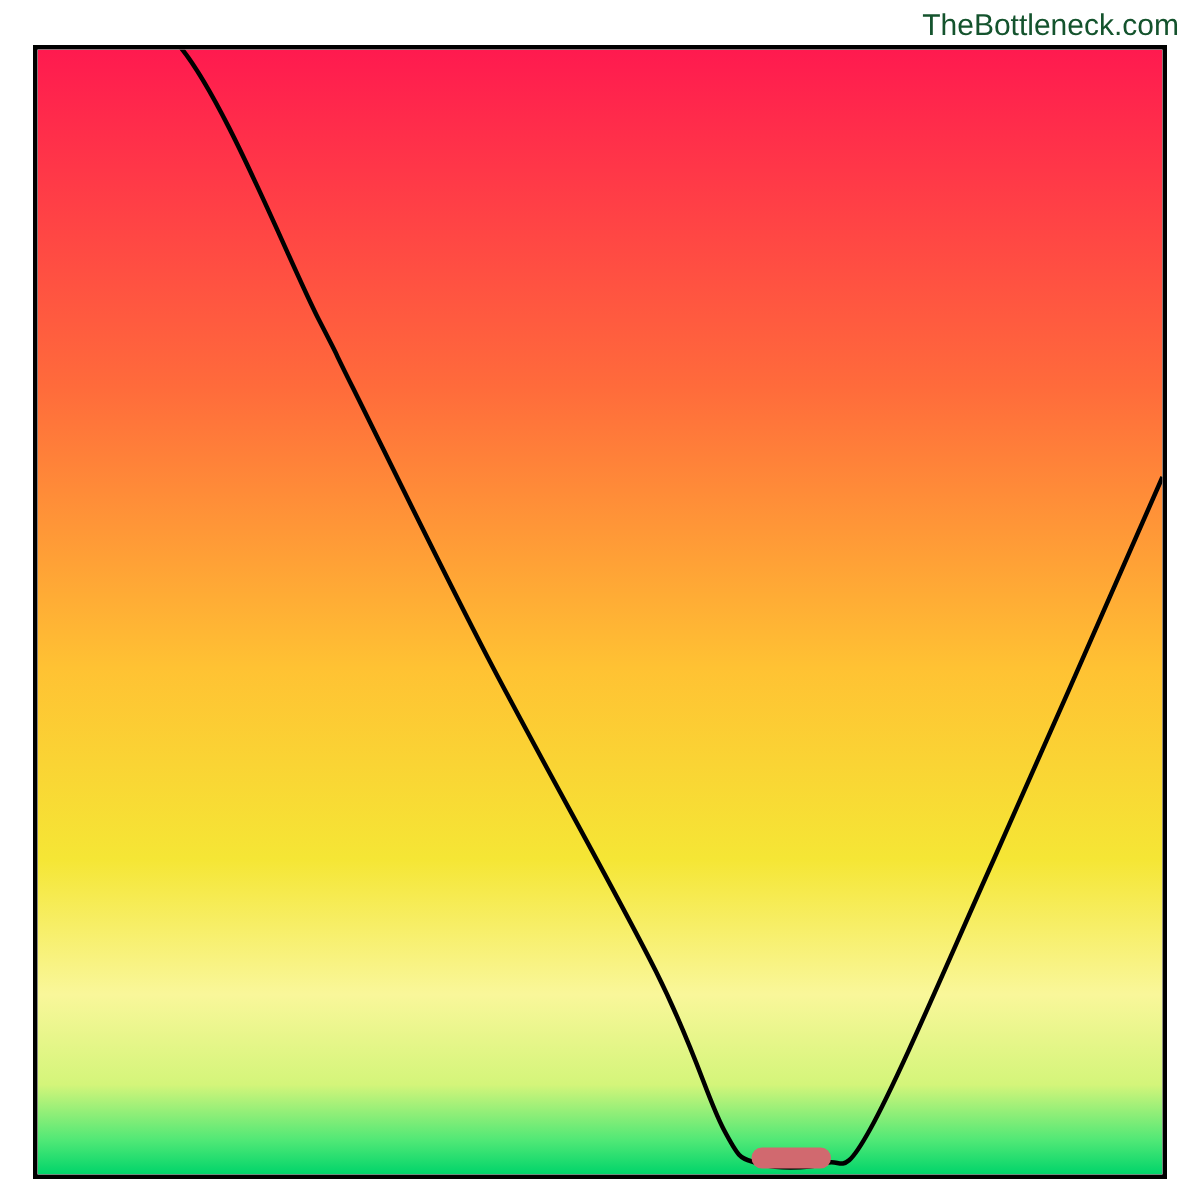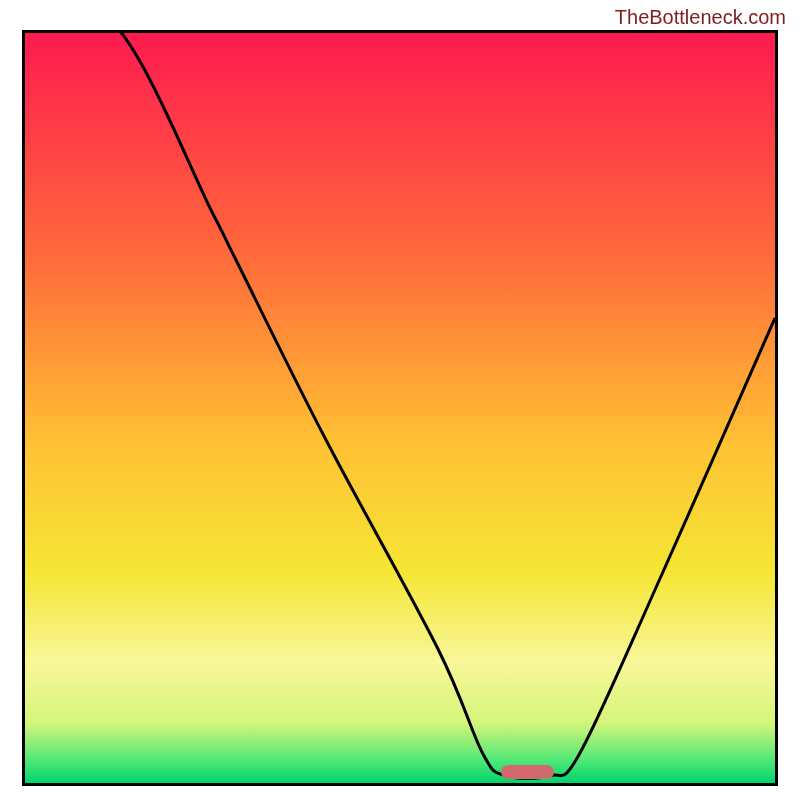--- a/index.html
+++ b/index.html
@@ -13,21 +13,21 @@
   .container {
     position: relative;
     width: 800px;
     height: 800px;
   }
   .watermark {
     position: absolute;
     top: 6px;
     right: 14px;
     font-size: 20px;
-    color: #7f1d1d;
+    color: #14532d;
     font-weight: normal;
     z-index: 10;
   }
   .plot-frame {
     position: absolute;
     left: 22px;
     top: 30px;
     width: 756px;
     height: 756px;
     border: 3px solid black;

